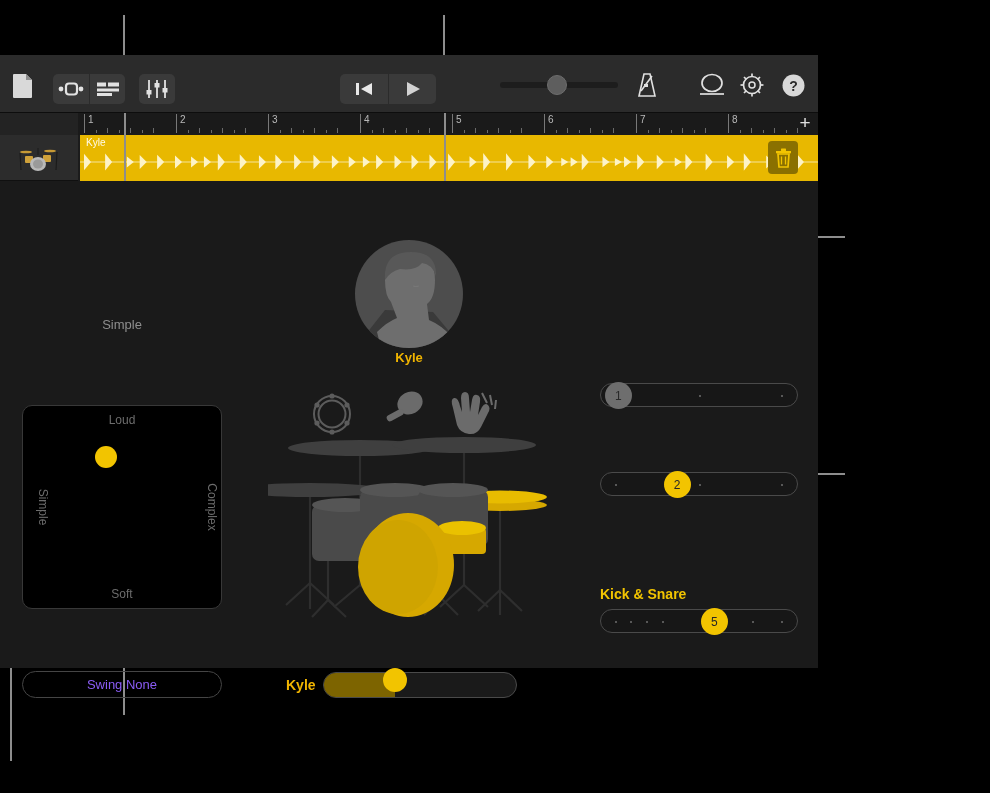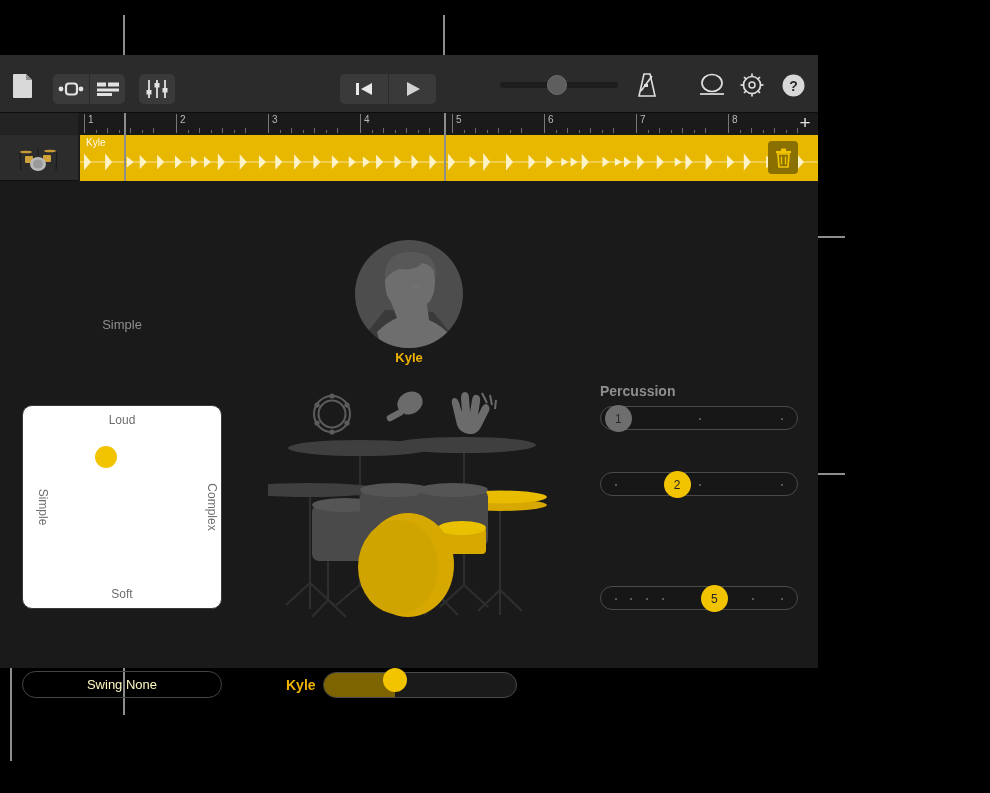--- a/index.html
+++ b/index.html
@@ -108,38 +108,38 @@
   .preset-btn {
     position: absolute; left: 22px; top: 291px; width: 200px; height: 26px;
     background: #3f3f3f; border-radius: 13px;
     display: flex; align-items: center; justify-content: center;
     font-size: 13px; color: #f0a500;
   }
 
   
   .xy-pad {
     position: absolute; left: 22px; top: 350px; width: 200px; height: 204px;
-    background: #ffffff; border: 1px solid #383838; border-radius: 10px;
+    background: #000000; border: 1px solid #383838; border-radius: 10px;
   }
   .xy-lab { position: absolute; font-size: 12px; color: #6d6d6d; }
   .xy-top { top: 7px; left: 0; width: 100%; text-align: center; }
   .xy-bot { bottom: 7px; left: 0; width: 100%; text-align: center; }
   .xy-left { left: 2px; top: 50%; transform: translateY(-50%) rotate(90deg); transform-origin: center; }
   .xy-right { right: -14px; top: 50%; transform: translateY(-50%) rotate(90deg); }
   .xy-puck {
     position: absolute; left: 72px; top: 40px; width: 22px; height: 22px;
     border-radius: 50%; background: #f2c400;
   }
 
   
   .swing-btn {
     position: absolute; left: 22px; top: 616px; width: 200px; height: 27px;
     border: 1px solid #454545; border-radius: 14px;
     display: flex; align-items: center; justify-content: center;
-    font-size: 13px; color: #fef9c3;
+    font-size: 13px; color: #8b5cf6;
   }
 
   
   .avatar-wrap { position: absolute; left: 355px; top: 185px; width: 108px; height: 108px; }
   .avatar-name {
     position: absolute; left: 355px; top: 295px; width: 108px; text-align: center;
     font-size: 13px; color: #f0b400; font-weight: bold;
   }
 
   
@@ -526,36 +526,36 @@
         <rect x="170" y="143" width="48" height="26" rx="4" fill="#d6a800"></rect>
         <ellipse cx="194" cy="143" rx="24" ry="7" fill="#eac100"></ellipse>
 
         <ellipse cx="140" cy="180" rx="46" ry="52" fill="#d6a800"></ellipse>
         <ellipse cx="130" cy="182" rx="40" ry="47" fill="#cfa400"></ellipse>
       </svg>
     </div>
 
     <div id="sliders-host">
         <div class="slider-block" style="left: 600px; top: 328px;">
-          <div class="slider-label" style="color: rgb(142, 142, 142);">Percussion</div>
           <div class="slider-track">
             <div class="sdot" style="left: 50%;"></div>
             <div class="sdot" style="left: 92%;"></div>
             <div class="sknob off" style="left: calc(3% - 2px);">1</div>
           </div>
         </div>
         <div class="slider-block" style="left: 600px; top: 417px;">
           <div class="slider-track">
             <div class="sdot" style="left: 7%;"></div>
             <div class="sdot" style="left: 50%;"></div>
             <div class="sdot" style="left: 92%;"></div>
             <div class="sknob on" style="left: calc(33% - 2px);">2</div>
           </div>
         </div>
         <div class="slider-block" style="left: 600px; top: 531px;">
+          <div class="slider-label" style="color: rgb(242, 196, 0);">Kick &amp; Snare</div>
           <div class="slider-track">
             <div class="sdot" style="left: 7%;"></div>
             <div class="sdot" style="left: 15%;"></div>
             <div class="sdot" style="left: 23%;"></div>
             <div class="sdot" style="left: 31%;"></div>
             <div class="sdot" style="left: 62%;"></div>
             <div class="sdot" style="left: 77%;"></div>
             <div class="sdot" style="left: 92%;"></div>
             <div class="sknob on" style="left: calc(52% - 2px);">5</div>
           </div>

